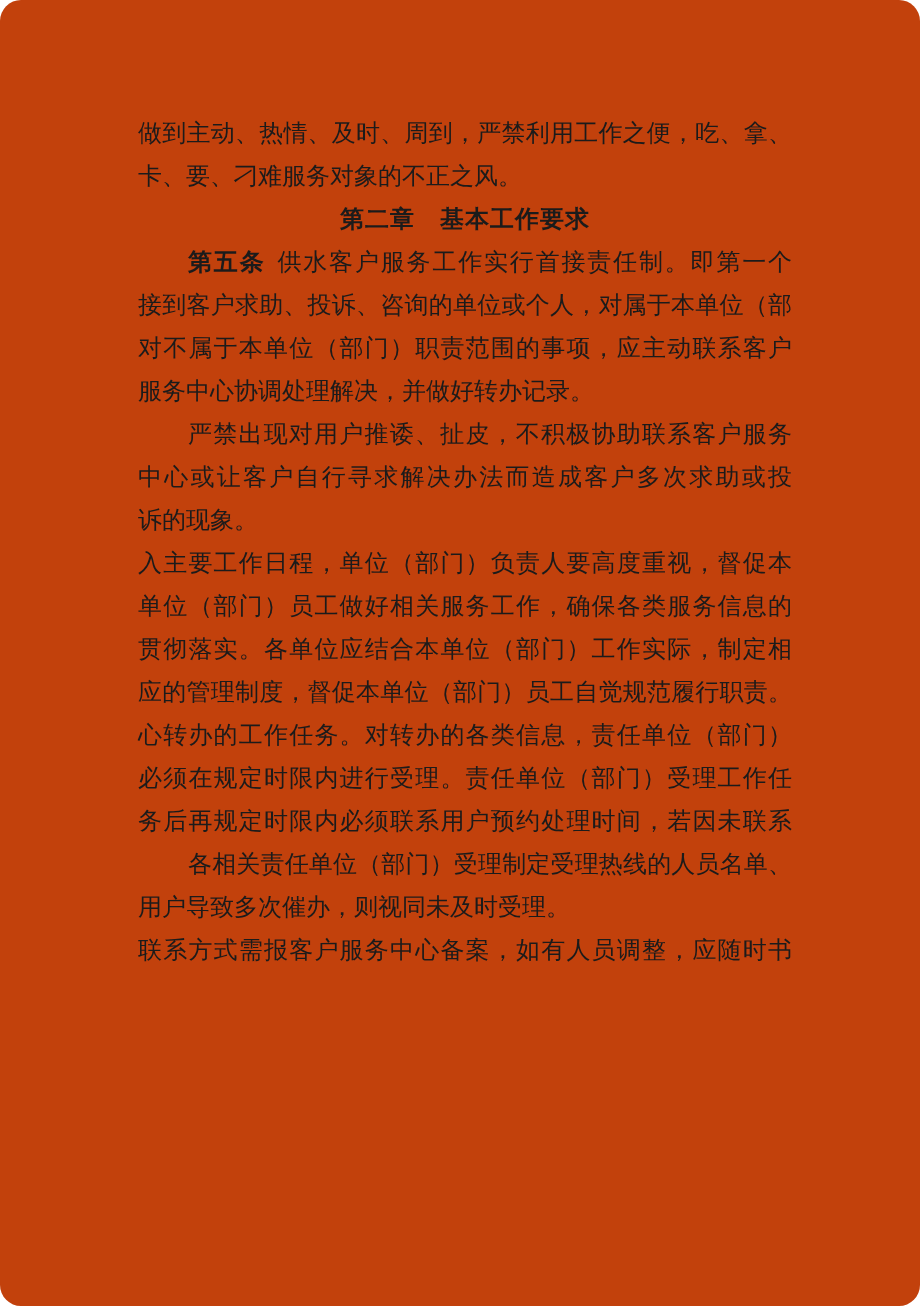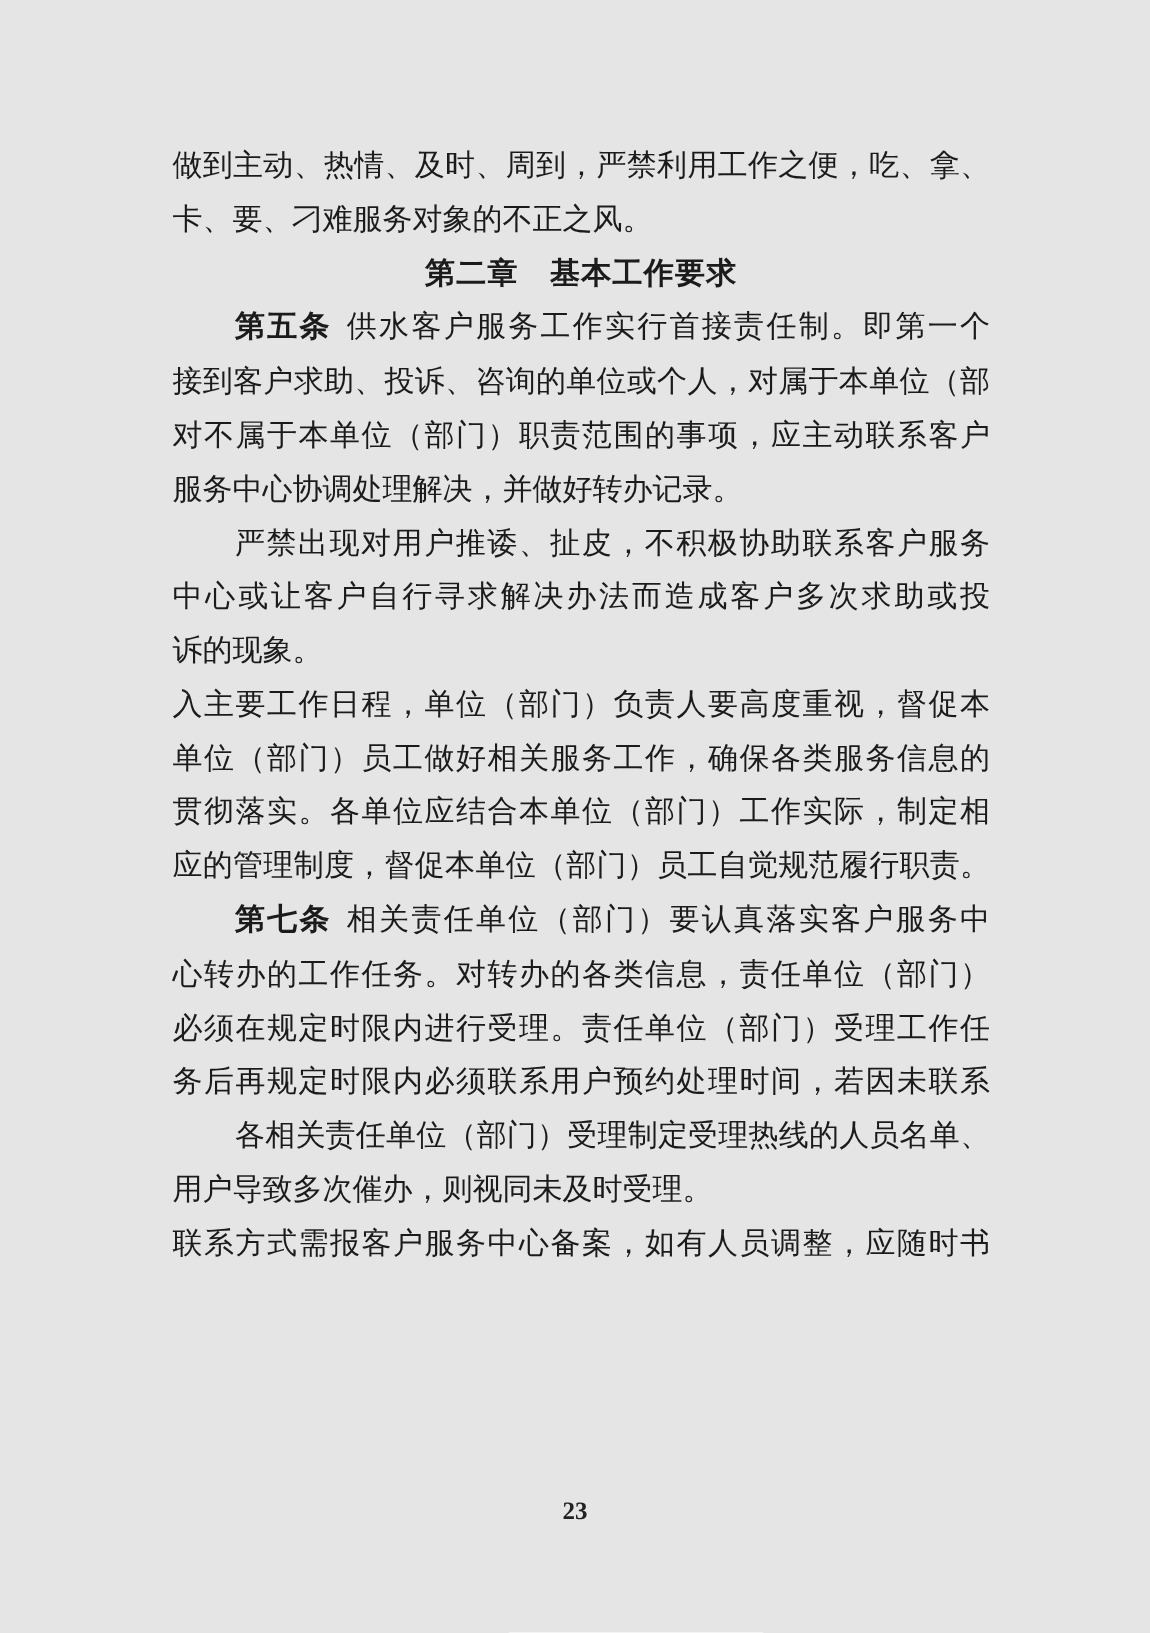--- a/index.html
+++ b/index.html
@@ -4,24 +4,25 @@
 <style>
   html, body {
     margin: 0;
     padding: 0;
     background: #ffffff;
   }
   .page {
     position: relative;
     width: 920px;
     height: 1306px;
-    background: #e5e5e5;
+    background: #c2410c;
     color: #1b1b1b;
     font-family: "Liberation Serif", "DejaVu Serif", serif;
     overflow: hidden;
+    border-radius: 21px;
   }
   .doc-body {
     position: absolute;
     left: 138px;
     top: 112px;
     width: 654px;
     font-size: 24px;
     line-height: 43px;
   }
   .line {
@@ -38,21 +39,20 @@
   }
   .line.heading {
     font-weight: bold;
     text-align: center;
     text-align-last: center;
     letter-spacing: 1px;
   }
   .article-num {
     font-weight: bold;
     margin-right: 12px;
-    font-family: Liberation Mono, monospace;
   }
   .page-number {
     position: absolute;
     top: 1198px;
     left: 0;
     width: 100%;
     text-align: center;
     font-size: 20px;
     font-weight: bold;
     color: #222222;
@@ -70,22 +70,20 @@
       <div class="line justify"><span>接到客户求助、投诉、咨询的单位或个人，对属于本单位（部</span></div>
       <div class="line justify"><span>对不属于本单位（部门）职责范围的事项，应主动联系客户</span></div>
       <div class="line left"><span>服务中心协调处理解决，并做好转办记录。</span></div>
       <div class="line justify indent"><span>严禁出现对用户推诿、扯皮，不积极协助联系客户服务</span></div>
       <div class="line justify"><span>中心或让客户自行寻求解决办法而造成客户多次求助或投</span></div>
       <div class="line left"><span>诉的现象。</span></div>
       <div class="line justify"><span>入主要工作日程，单位（部门）负责人要高度重视，督促本</span></div>
       <div class="line justify"><span>单位（部门）员工做好相关服务工作，确保各类服务信息的</span></div>
       <div class="line justify"><span>贯彻落实。各单位应结合本单位（部门）工作实际，制定相</span></div>
       <div class="line justify"><span>应的管理制度，督促本单位（部门）员工自觉规范履行职责。</span></div>
-      <div class="line justify indent"><span class="article-num">第七条</span><span>相关责任单位（部门）要认真落实客户服务中</span></div>
       <div class="line justify"><span>心转办的工作任务。对转办的各类信息，责任单位（部门）</span></div>
       <div class="line justify"><span>必须在规定时限内进行受理。责任单位（部门）受理工作任</span></div>
       <div class="line justify"><span>务后再规定时限内必须联系用户预约处理时间，若因未联系</span></div>
       <div class="line justify indent"><span>各相关责任单位（部门）受理制定受理热线的人员名单、</span></div>
       <div class="line left"><span>用户导致多次催办，则视同未及时受理。</span></div>
       <div class="line justify"><span>联系方式需报客户服务中心备案，如有人员调整，应随时书</span></div>
     </div>
-  <div class="page-number">23</div>
 </div>
 
 </body></html>

